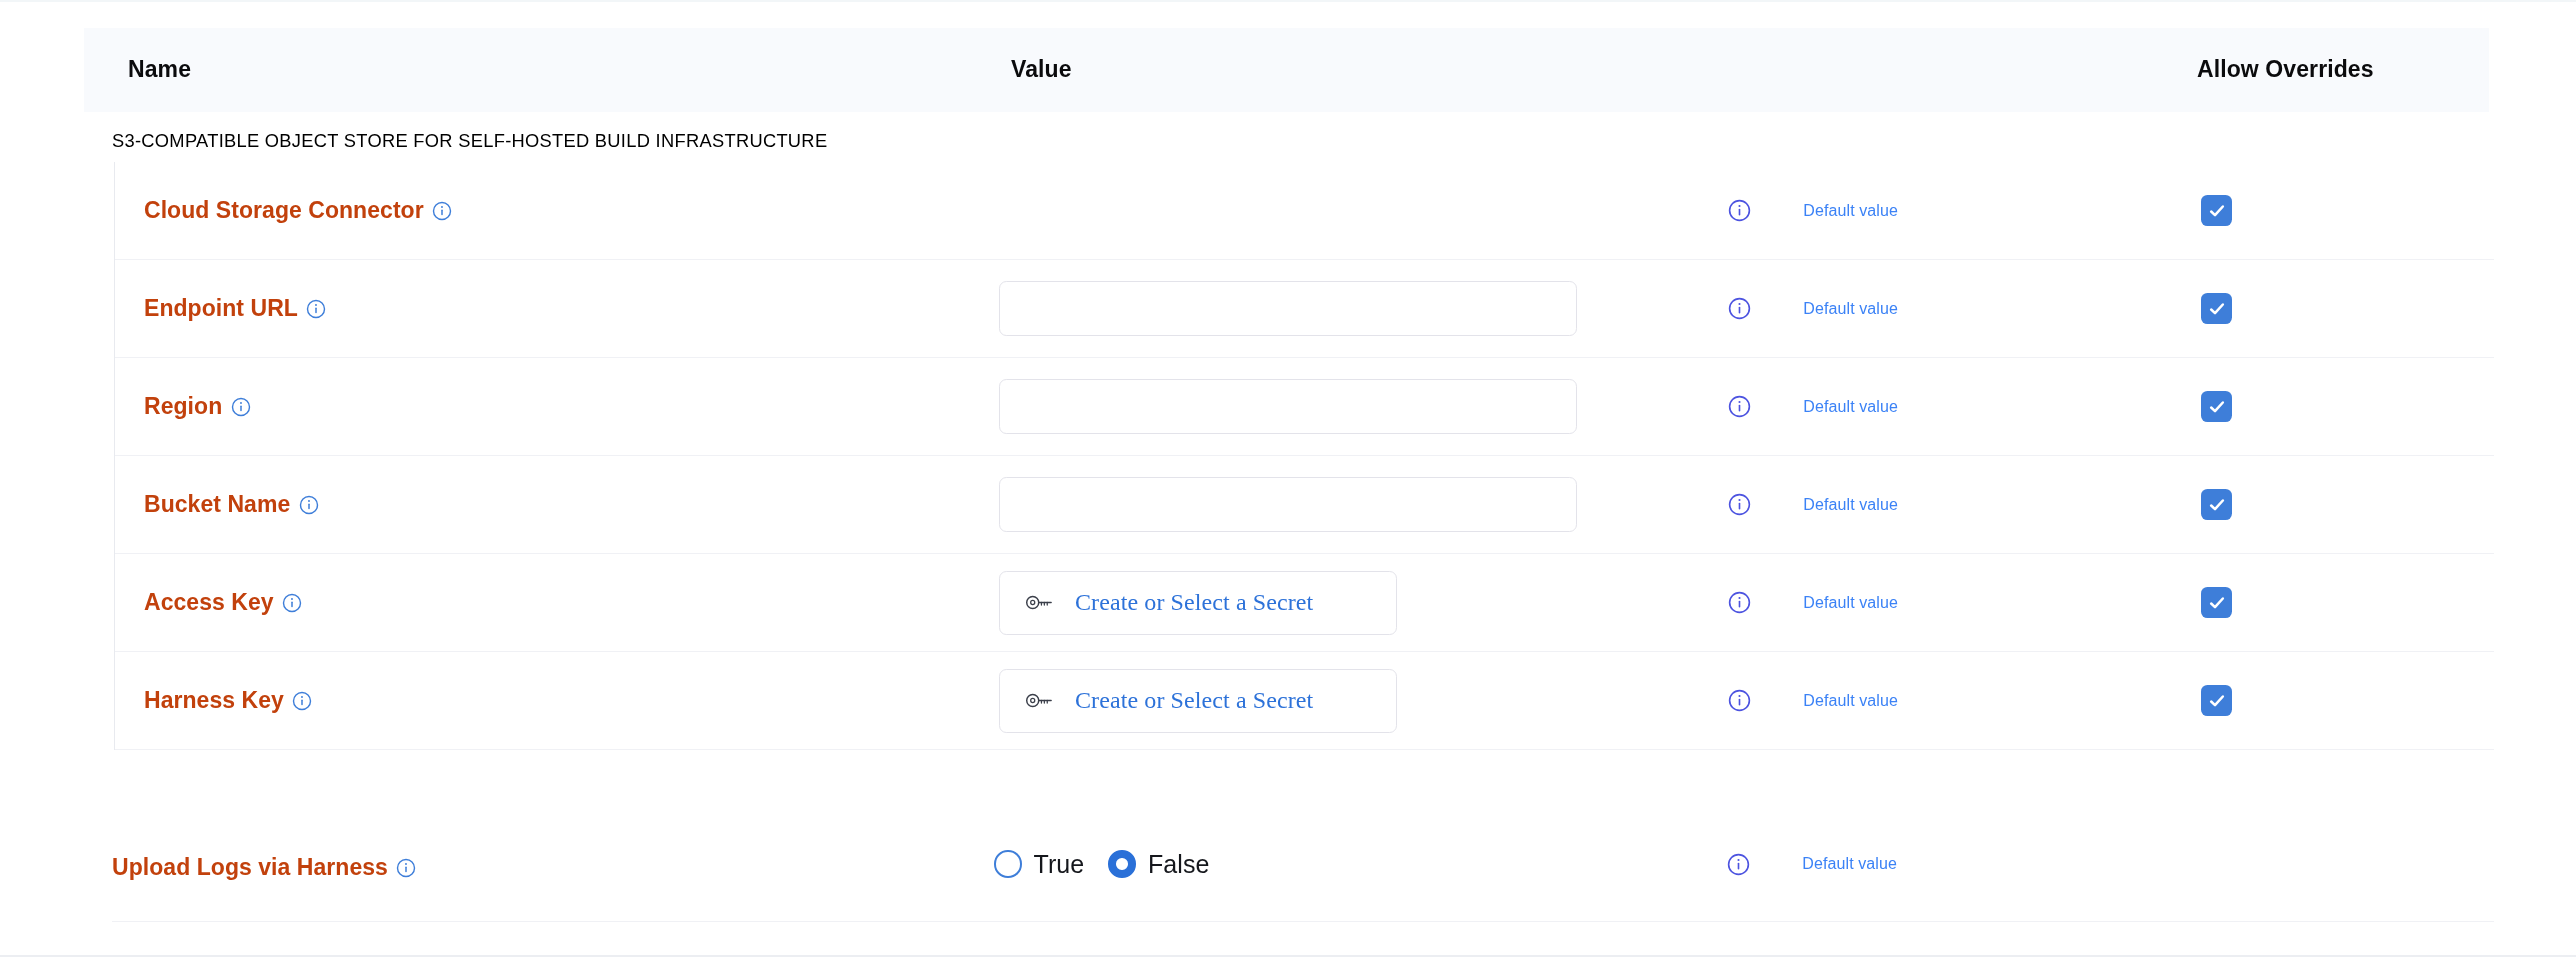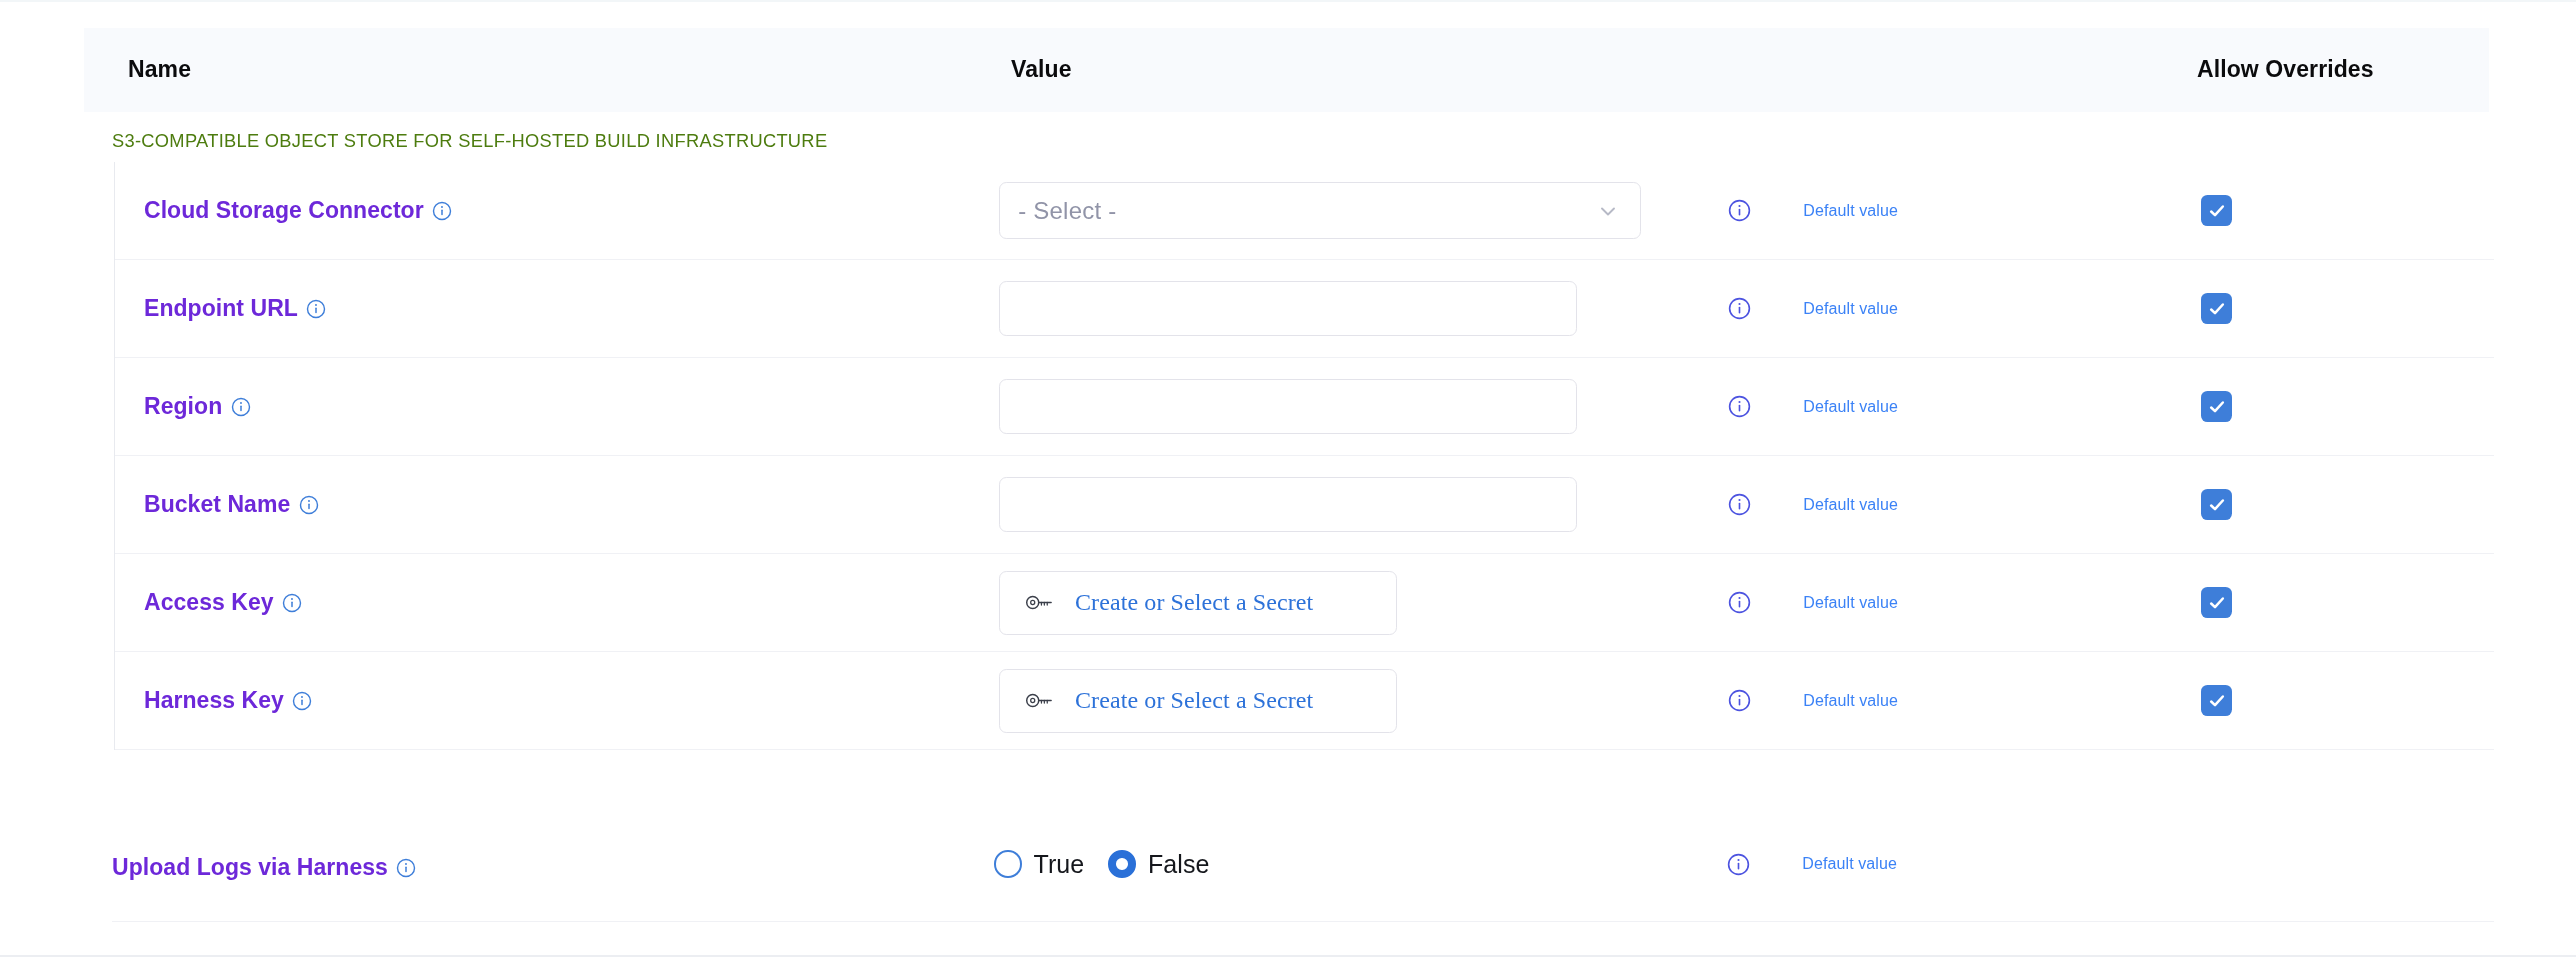--- a/index.html
+++ b/index.html
@@ -43,21 +43,21 @@
   .th-value { position: absolute; left: 911px; margin-left: 16px;  }
   .th-allow { position: absolute; left: 2113px; }
 
   
   .section-title {
     position: absolute;
     left: 112px;
     top: 130px;
     font-size: 18.3px;
     font-weight: 400;
-    color: #4d7c0f;
+    color: #000000;
     letter-spacing: 0.3px;
     white-space: nowrap;
   }
 
   
   .group {
     position: absolute;
     left: 114px;
     top: 162px;
     width: 2380px;
@@ -92,21 +92,21 @@
   .cell-name {
     position: absolute;
     left: 29px;
     display: flex;
     align-items: center;
     gap: 8.3px;
   }
   .field-label {
     font-size: 23px;
     font-weight: bold;
-    color: #6d28d9;
+    color: #c2410c;
     letter-spacing: 0.05px;
     white-space: nowrap;
   }
 
   .cell-value {
     position: absolute;
     left: 884px;
     display: flex;
     align-items: center;
   }
@@ -288,30 +288,20 @@
     <div class="row">
       <div class="cell-name">
         <span class="field-label">Cloud Storage Connector</span>
         <span class="info-icon">
           <svg viewBox="0 0 24 24" fill="none">
               <circle cx="12" cy="12" r="10.2" stroke="#3e7ed9" stroke-width="1.7"></circle>
               <circle cx="12" cy="7.2" r="1.15" fill="#3e7ed9"></circle>
               <rect x="11.1" y="10.2" width="1.8" height="7" rx="0.9" fill="#3e7ed9"></rect>
             </svg>
         </span>
-      </div>
-      <div class="cell-value">
-        <div class="select-box">
-          <span class="select-placeholder">- Select -</span>
-          <span class="chev">
-            <svg viewBox="0 0 24 24" fill="none">
-                <path d="M6 9.5 L12 15.5 L18 9.5" stroke="#b6b9c6" stroke-width="1.9" stroke-linecap="round" stroke-linejoin="round"></path>
-              </svg>
-          </span>
-        </div>
       </div>
       <div class="cell-default">
         <span class="dv-icon">
           <svg viewBox="0 0 24 24" fill="none">
               <circle cx="12" cy="12" r="10.3" stroke="#4c53e0" stroke-width="1.7"></circle>
               <circle cx="12" cy="7.3" r="1.1" fill="#4c53e0"></circle>
               <rect x="11.15" y="10.2" width="1.7" height="7" rx="0.85" fill="#4c53e0"></rect>
             </svg>
         </span>
         <span class="dv-text">Default value</span>

